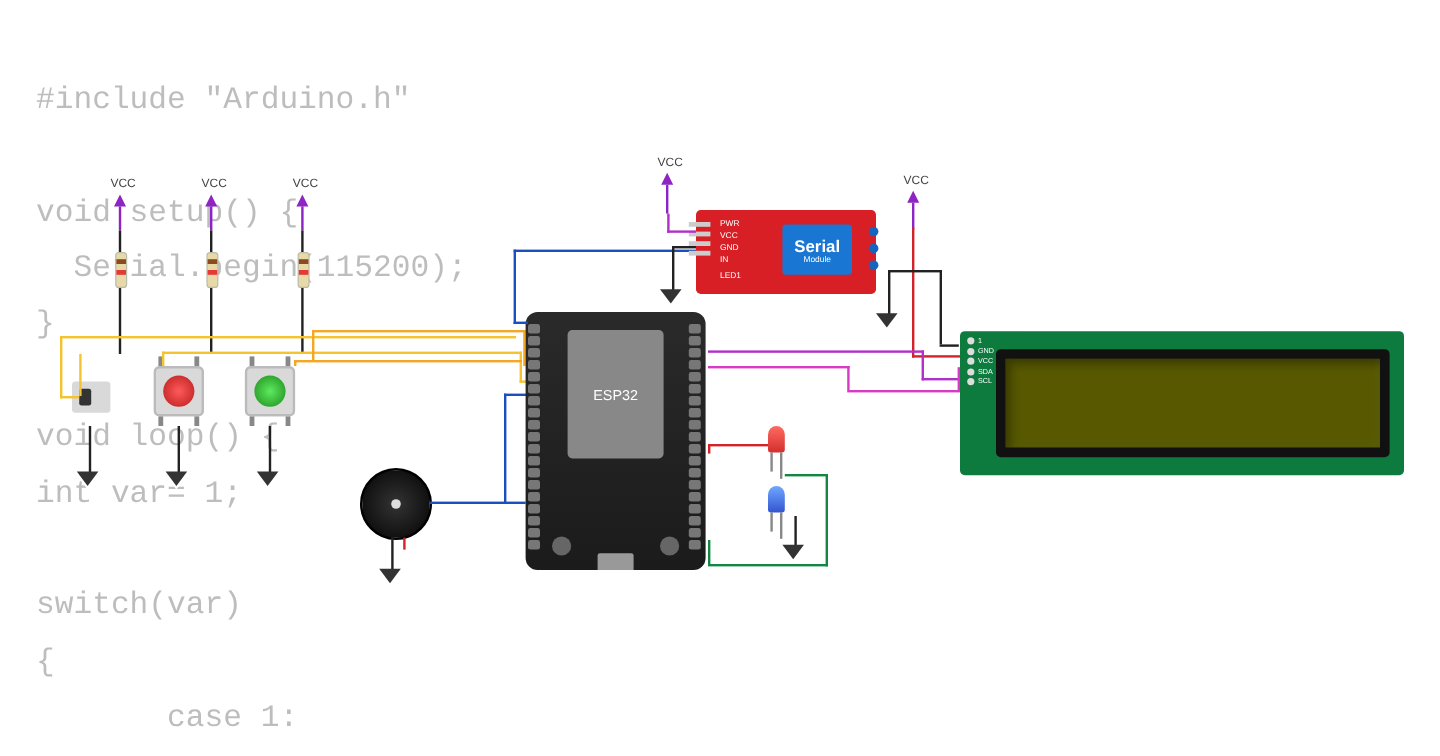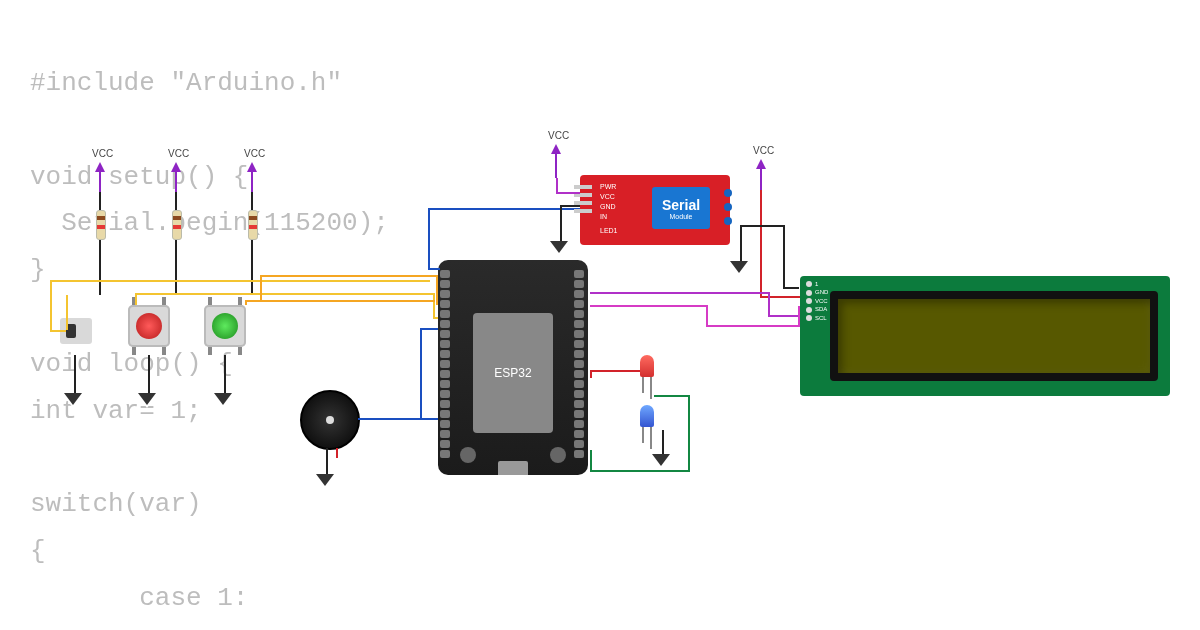--- a/index.html
+++ b/index.html
@@ -136,24 +136,24 @@
   }
   
   .esp {
     position:absolute;
     width:150px; height:215px;
     background:linear-gradient(#2a2a2a,#1b1b1b);
     border-radius:10px;
   }
   .esp .shield {
     position:absolute; top:15px;left:35px;
-    width:80px;height:120px;
+    width:80px;height:107px;
     background:#888; border-radius:4px;
     color:#fff; font-size:12px;
-    display:flex;align-items:center;justify-content:center;margin-top:38px;
+    display:flex;align-items:center;justify-content:center;
   }
   .esp .pincol {
     position:absolute; top:10px; width:12px;
     display:flex; flex-direction:column; gap:2px;
   }
   .esp .pincol.left { left:2px; }
   .esp .pincol.right { right:2px; }
   .esp .pin {
     width:10px;height:8px;
     background:#777;border-radius:2px;

